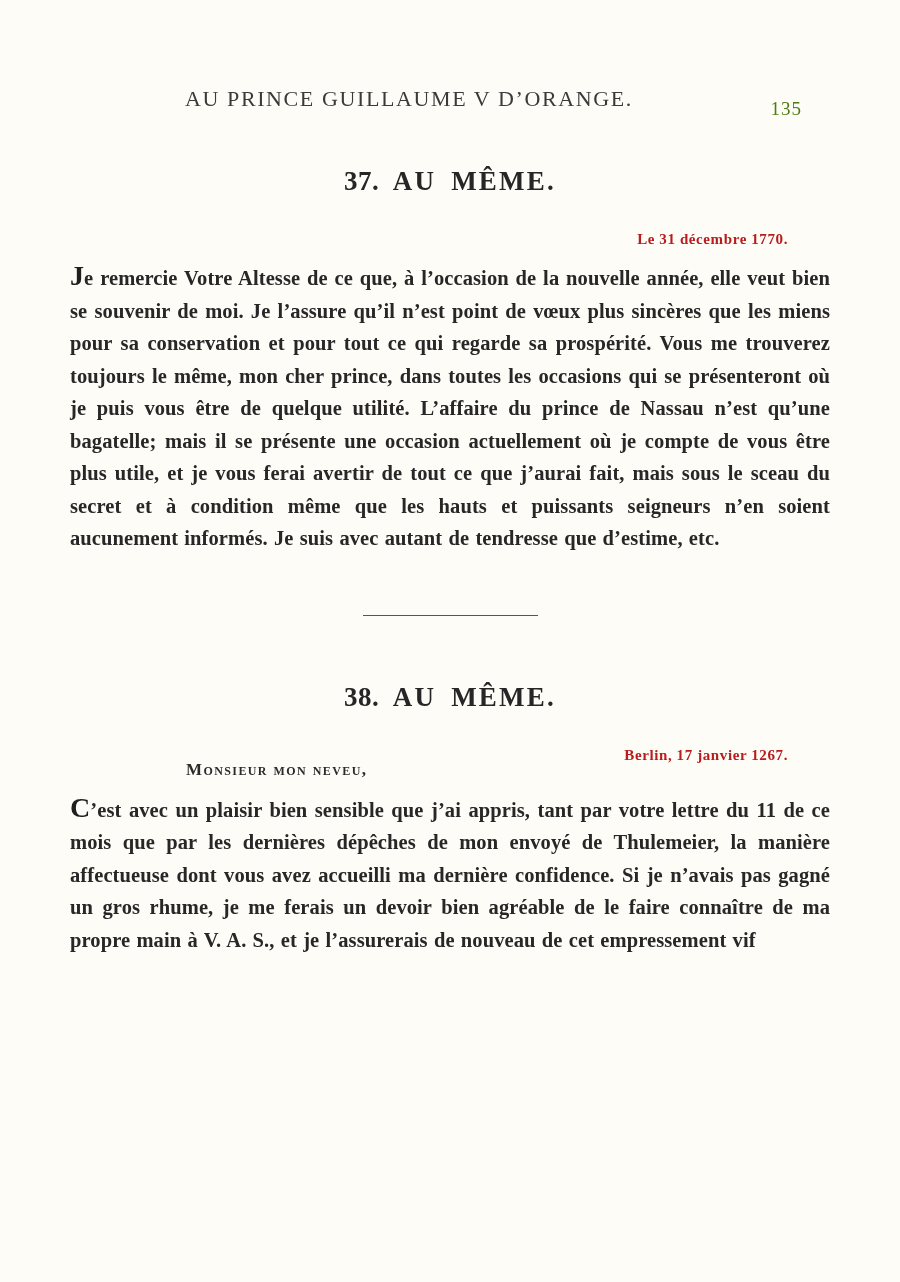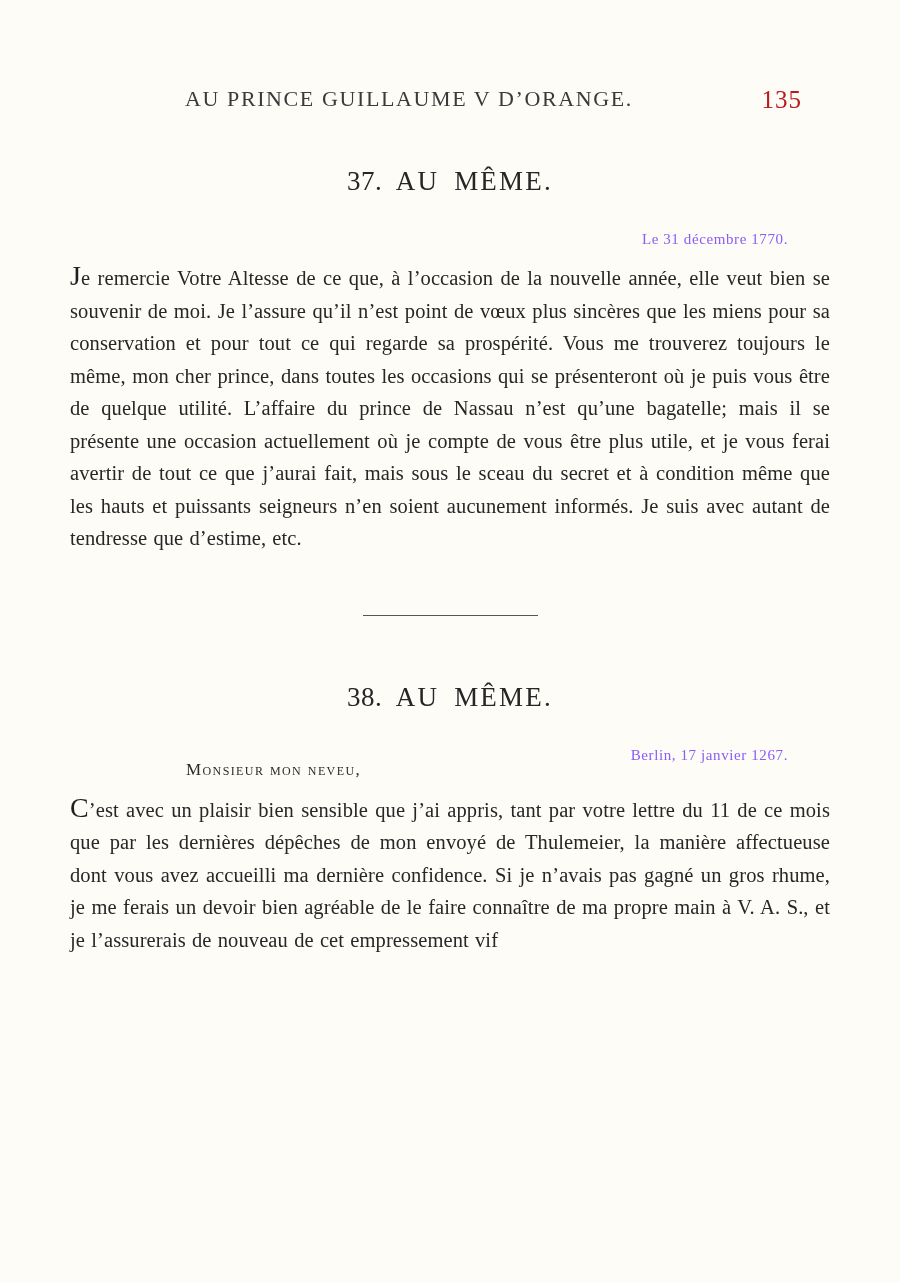--- a/index.html
+++ b/index.html
@@ -39,48 +39,49 @@
     left: 115px;
     top: 0;
     font-size: 22px;
     letter-spacing: 1.6px;
     color: #3a3a3a;
     white-space: nowrap;
   }
   .running-head .rh-page {
     position: absolute;
     right: 28px;
-    top: 0;
-    font-size: 25px;
+    top: 12px;
+    font-size: 19px;
     letter-spacing: 1px;
-    color: #b91c1c;
+    color: #4d7c0f;
   }
 
   
   .letter {
     margin-top: 54px;
+    font-weight: bold;
   }
   .letter-title {
     text-align: center;
     font-size: 27px;
     letter-spacing: 2.2px;
     color: #262626;
     margin: 0 0 0 0;
     word-spacing: 6px;
   }
   .letter-title .num {
     letter-spacing: 0.5px;
     word-spacing: 0;
   }
 
   .dateline {
     text-align: right;
     font-size: 15px;
     letter-spacing: 0.6px;
-    color: #8b5cf6;
+    color: #b91c1c;
     margin-top: 34px;
     padding-right: 42px;
   }
   .salutation {
     font-size: 17px;
     letter-spacing: 1.4px;
     color: #2b2b2b;
     margin-top: -4px;
     padding-left: 116px;
     font-variant: small-caps;

